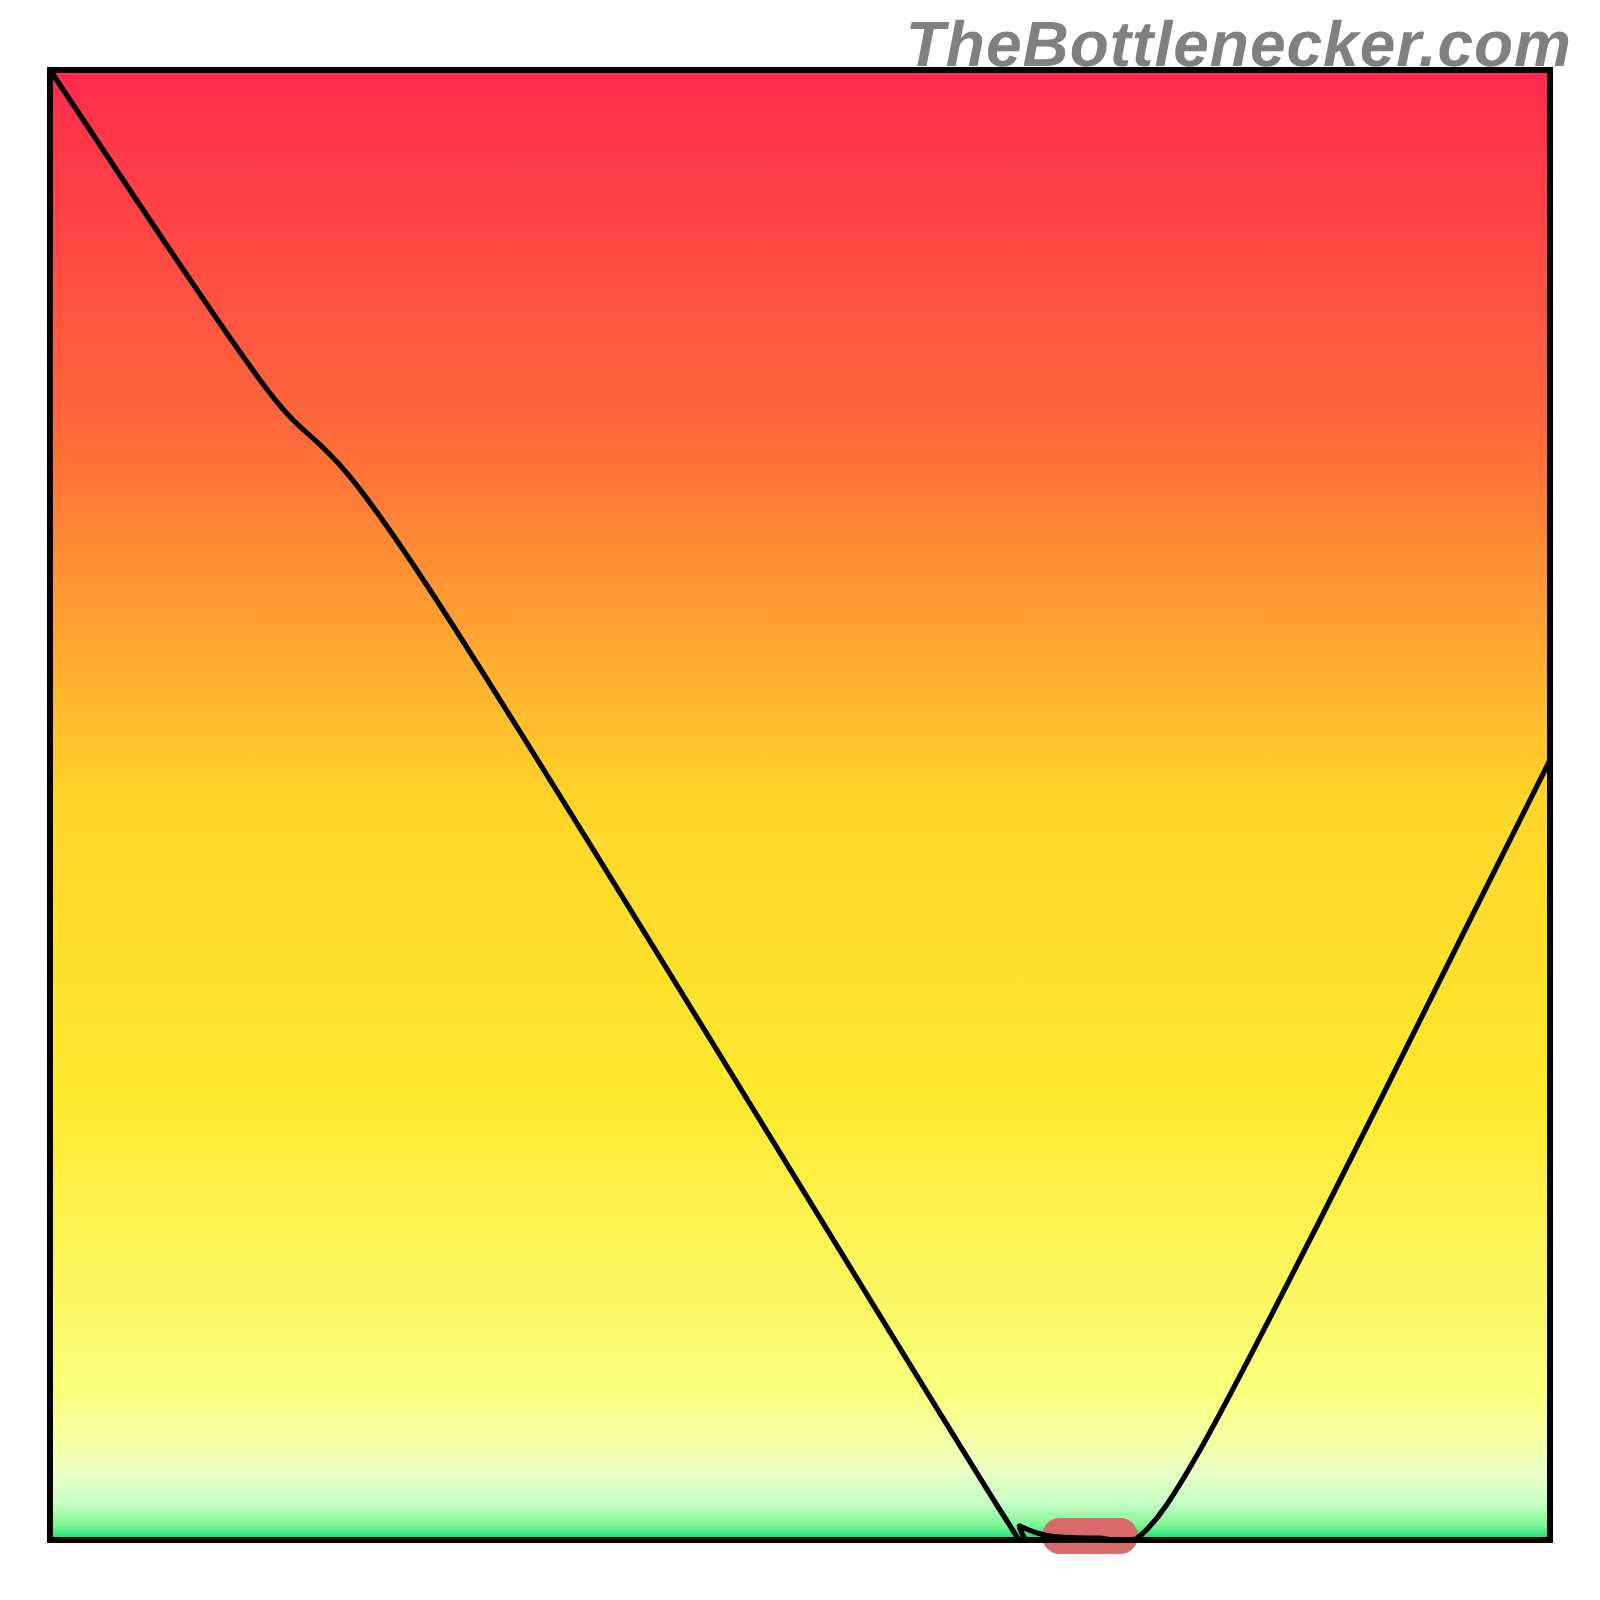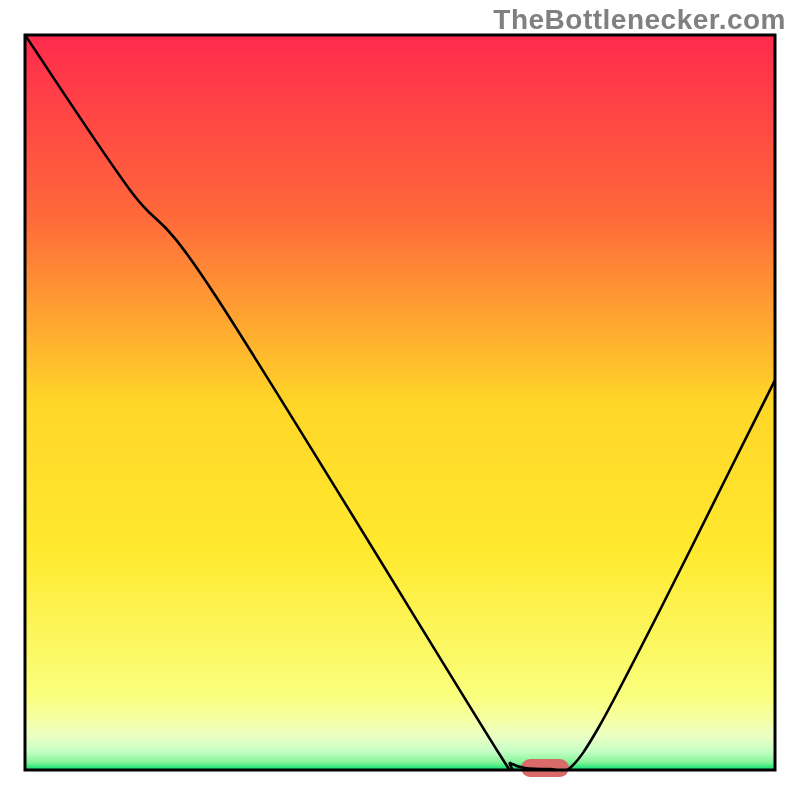--- a/index.html
+++ b/index.html
@@ -13,26 +13,27 @@
   }
   .container {
     position: relative;
     width: 800px;
     height: 800px;
   }
   .watermark {
     position: absolute;
     top: 4px;
     right: 14px;
-    font-size: 28px;
+    font-size: 32px;
     font-weight: 700;
     color: #808080;
     letter-spacing: 0.5px;
     z-index: 10;
     user-select: none;
+    font-style: italic;
   }
   svg {
     display: block;
     width: 800px;
     height: 800px;
   }
 </style>
 </head>
 <body>
 <div class="container">

